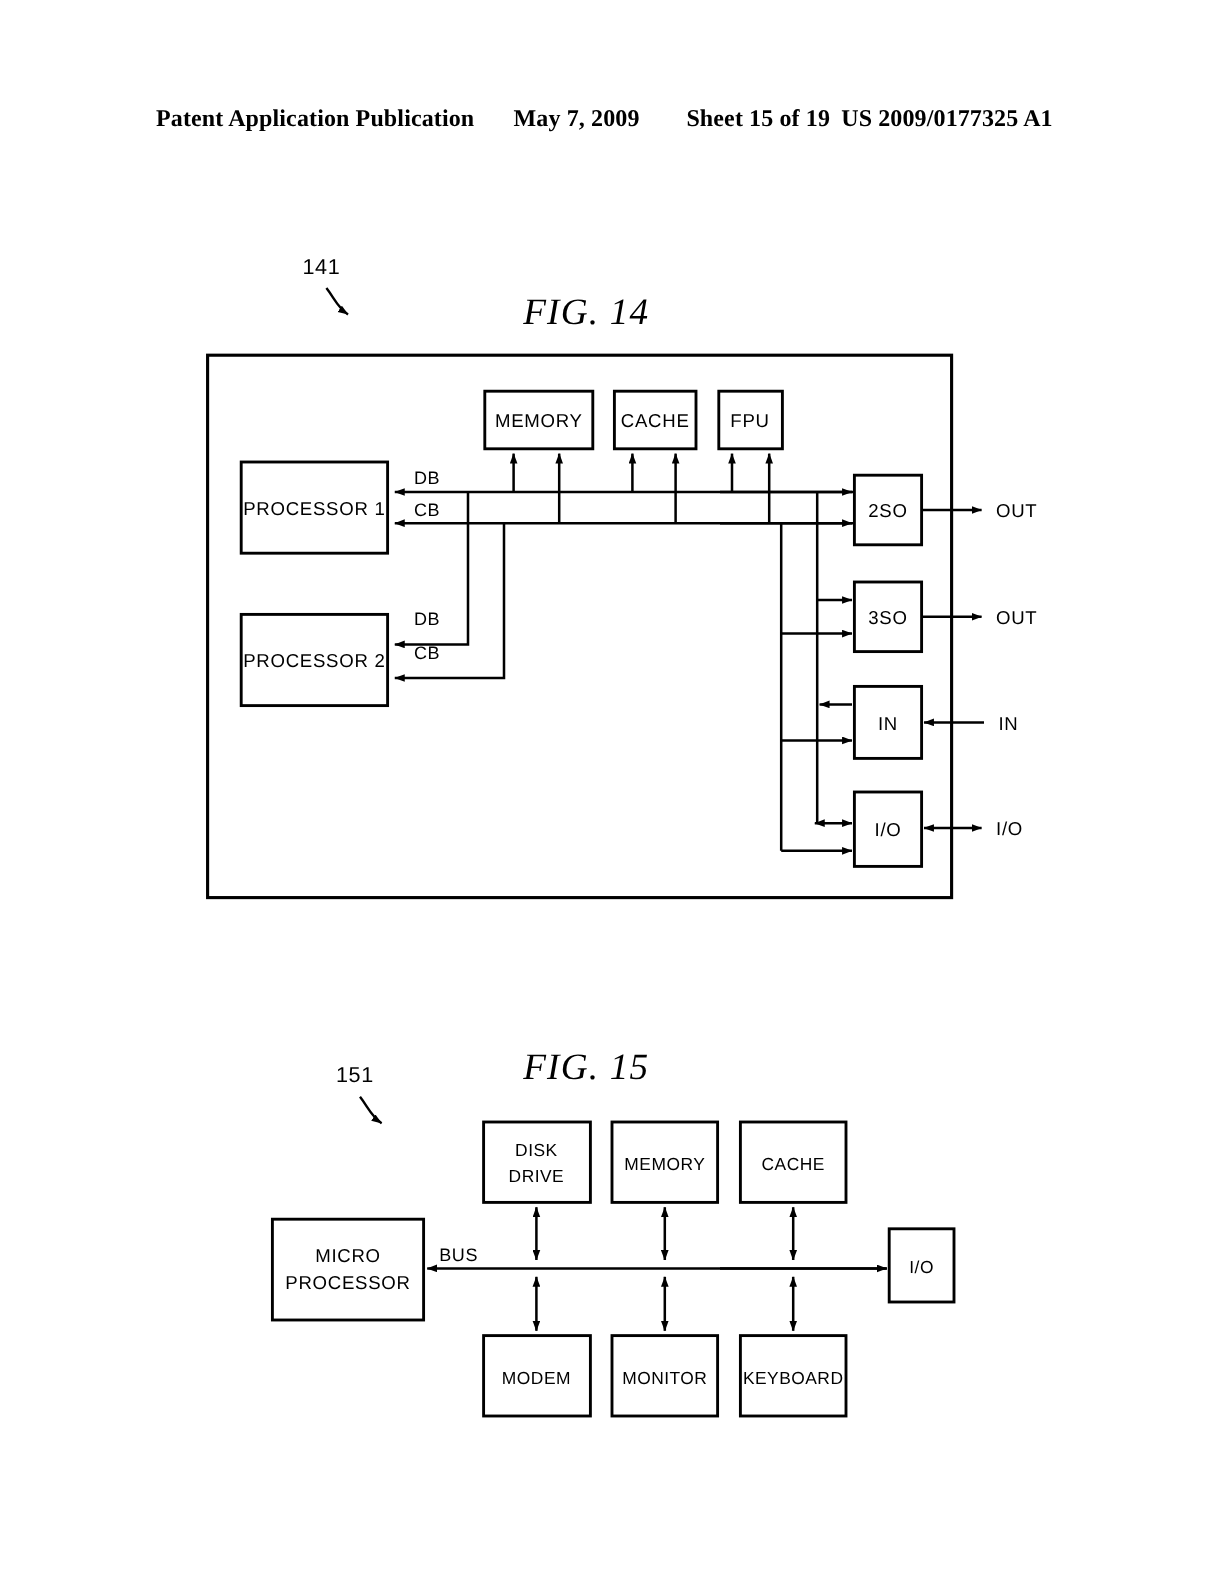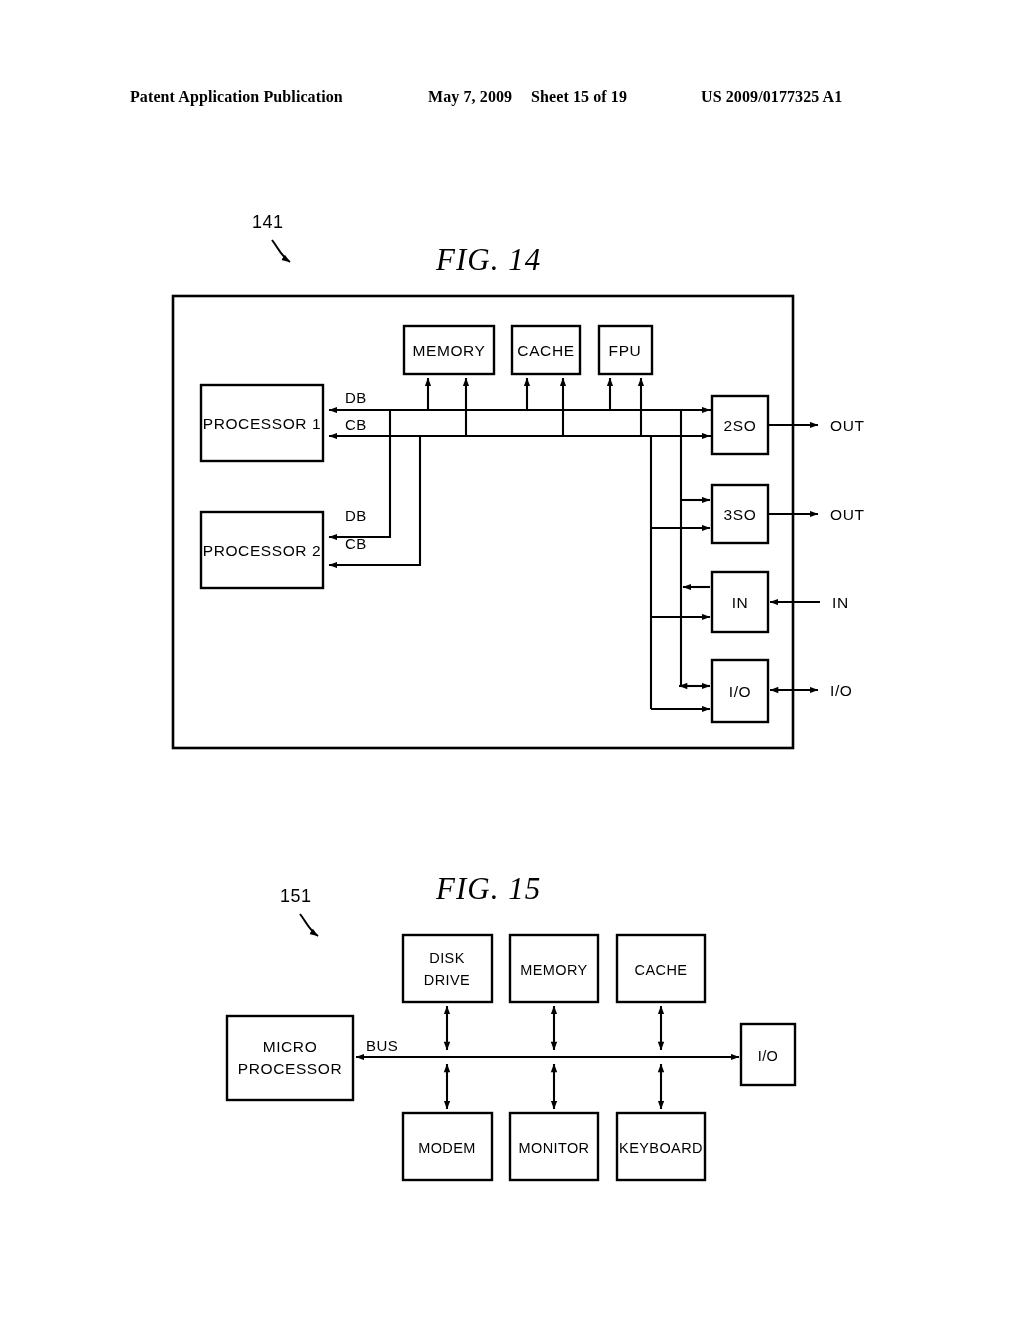--- a/index.html
+++ b/index.html
@@ -27,27 +27,27 @@
     position: absolute;
     left: 0;
     top: 88px;
     width: 1024px;
     height: 26px;
     display: flex;
     flex-direction: row;
     align-items: baseline;
     font-family: "Liberation Serif", serif;
     font-weight: bold;
-    font-size: 16px;
+    font-size: 20px;
     letter-spacing: 0.1px;
     white-space: nowrap;
   }
   #page-header .h-pub     { position: absolute; left: 130px; }
   #page-header .h-date    { position: absolute; left: 428px; }
-  #page-header .h-sheet   { position: absolute; left: 531px; }
+  #page-header .h-sheet   { position: absolute; left: 572px; }
   #page-header .h-patno   { position: absolute; left: 701px; }
 
   
   #figures {
     position: absolute;
     left: 0;
     top: 0;
     width: 1024px;
     height: 1320px;
   }

